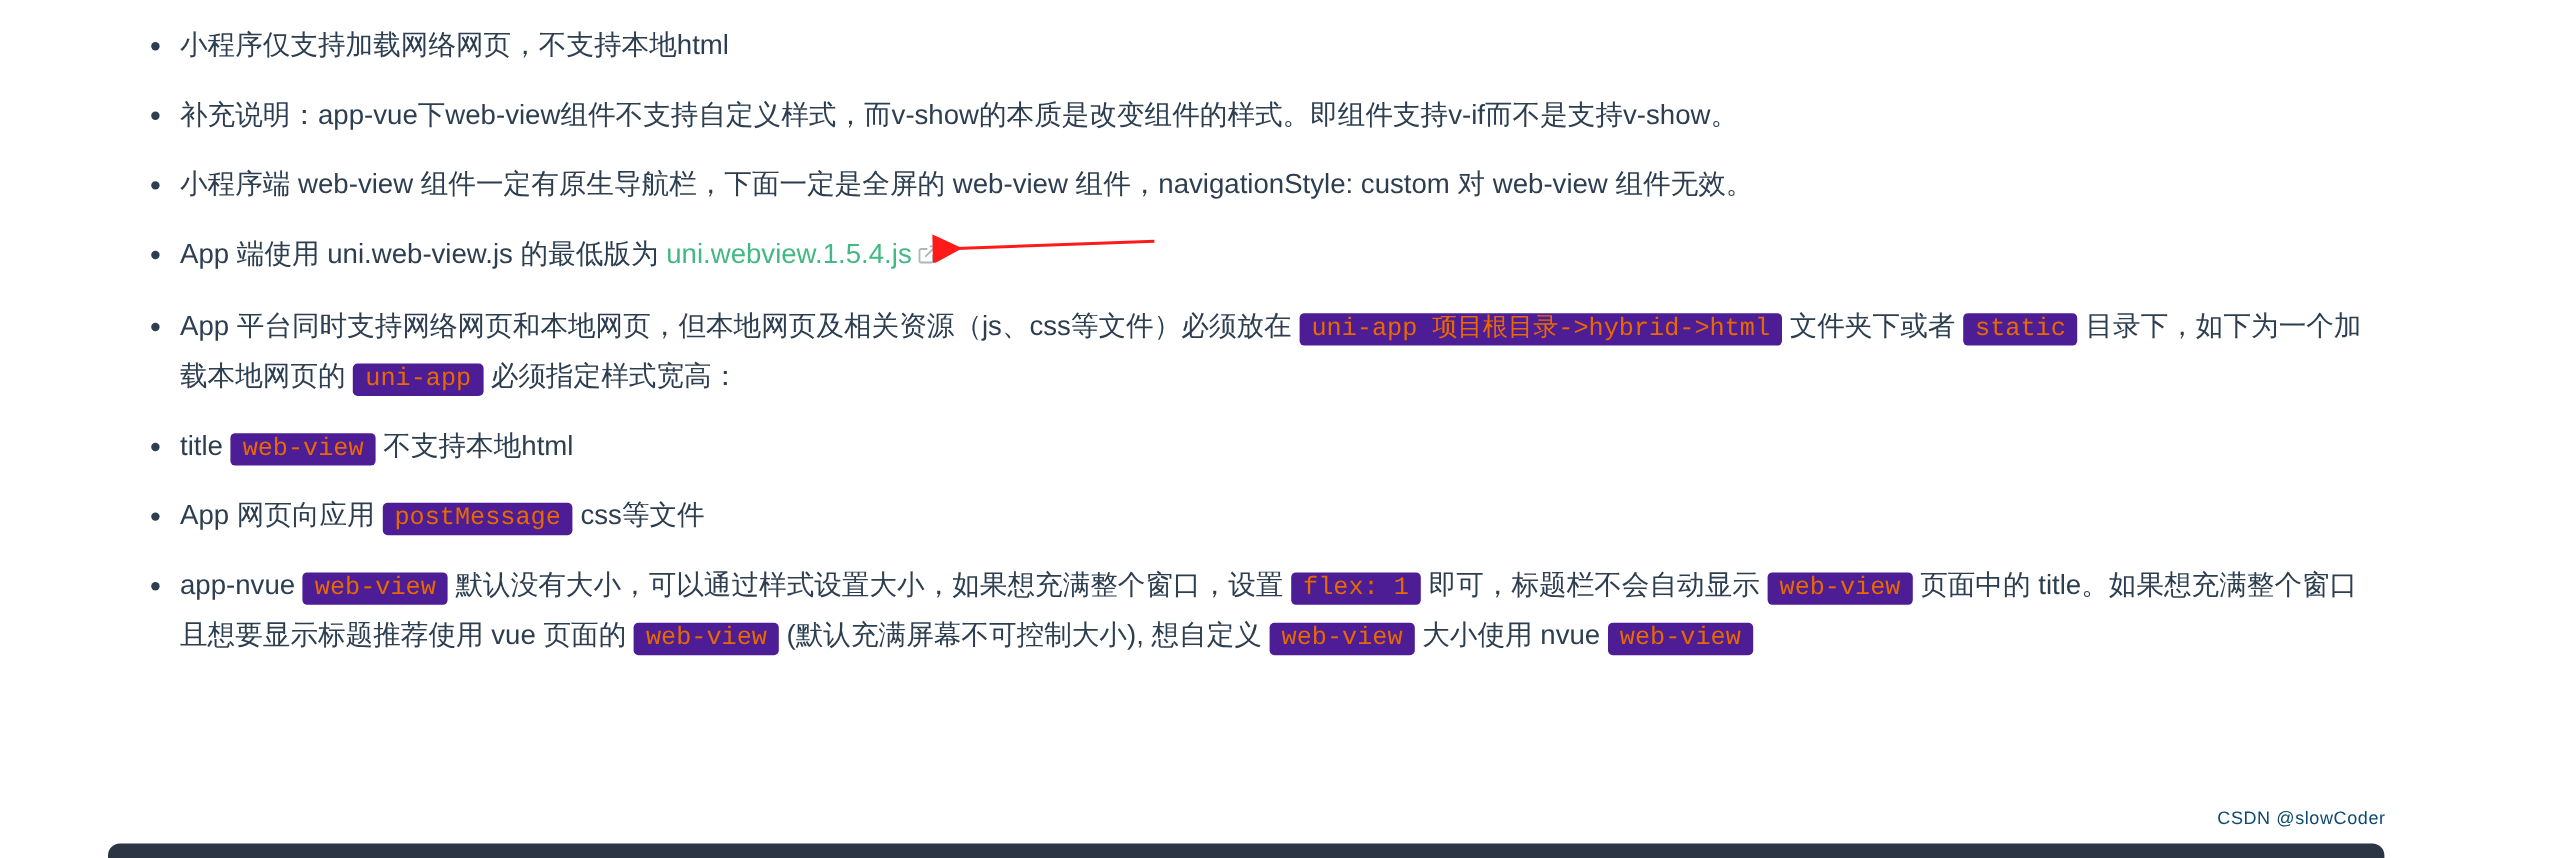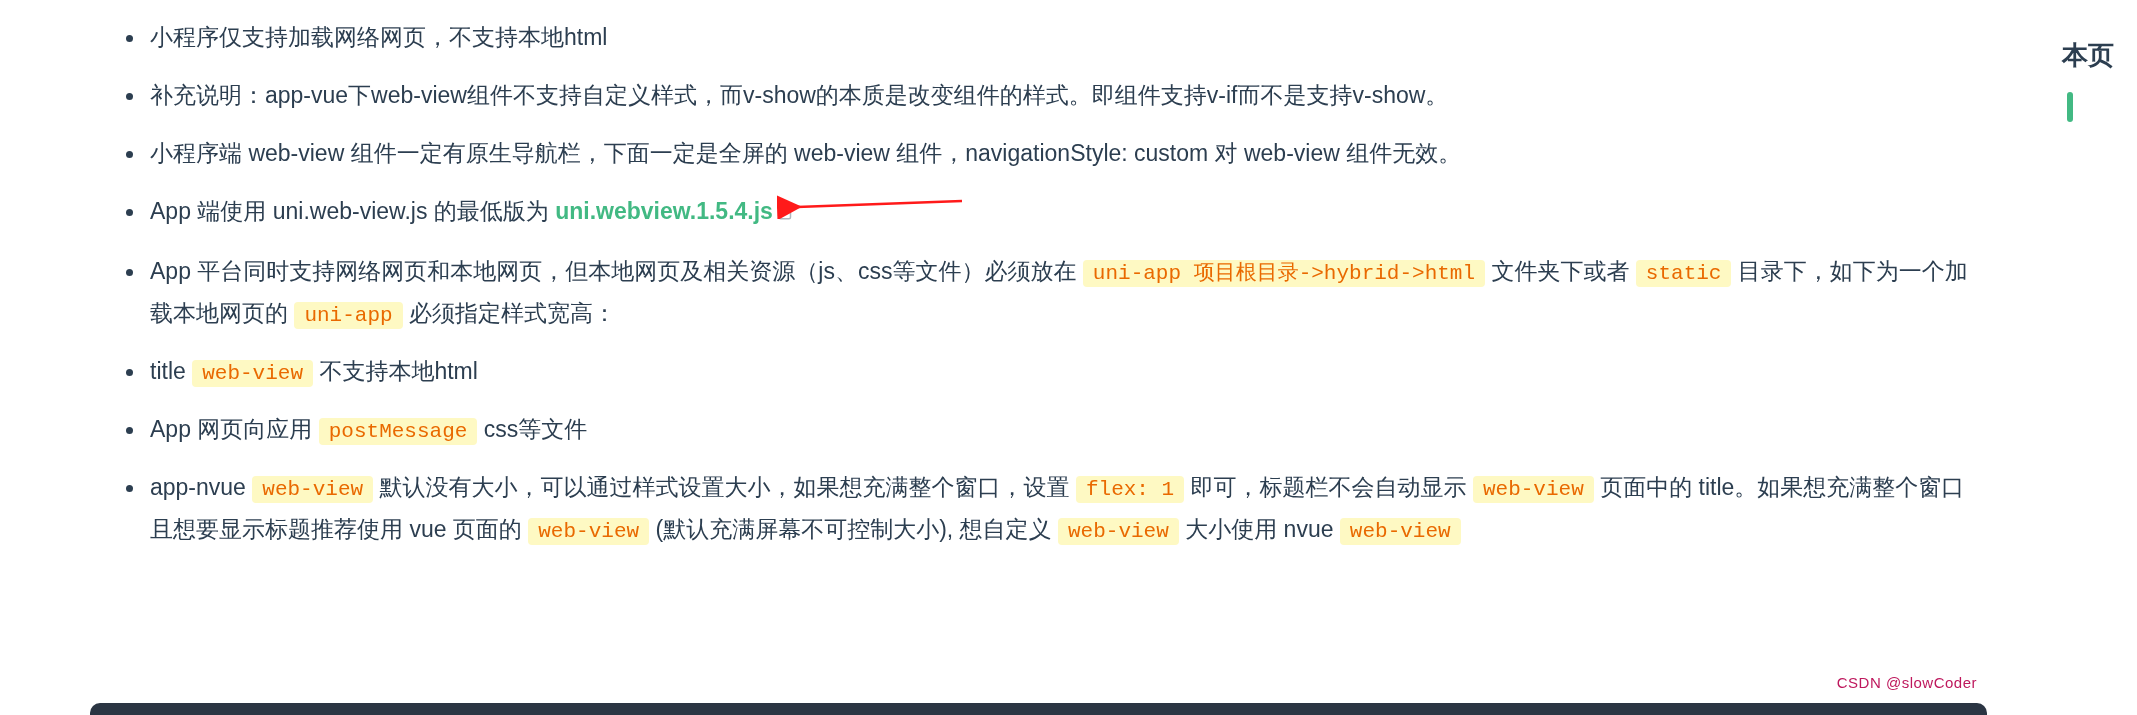--- a/index.html
+++ b/index.html
@@ -41,31 +41,30 @@
     padding-left: 4px;
     margin: 16px;
   }
   ul.notes > li::marker {
     color: #2c3e50;
     font-size: 22px;
   }
   .link {
     color: #42b983;
     text-decoration: none;
-    font-weight: bold;
   }
   .link-icon {
     display: inline-block;
     vertical-align: -2px;
     margin-left: 4px;
     color: #a0aab3;
   }
   code.inline {
     font-family: Consolas, "Courier New", monospace;
-    background: #fef9c3;
+    background: #4c1d95;
     color: #e96900;
     padding: 2px 10px;
     border-radius: 4px;
     font-size: 21px;
     line-height: 1;
   }
   .arrow {
     position: absolute;
     left: 777px;
     top: 189px;
@@ -106,24 +105,24 @@
     right: 150px;
     bottom: -10px;
     height: 22px;
     background: #2b3543;
     border-top-left-radius: 10px;
     border-top-right-radius: 10px;
   }
 
   .watermark {
     position: absolute;
-    right: 160px;
+    right: 149px;
     bottom: 24px;
     font-size: 15px;
-    color: #be185d;
+    color: #0c4a6e;
     letter-spacing: 0.5px;
   }
 </style>
 </head>
 <body>
 
 <div class="page">
 
   <div class="content">
 
@@ -161,21 +160,17 @@
 
   <svg class="arrow" width="190" height="30">
     <defs>
       <marker id="ahead" markerWidth="12" markerHeight="12" refX="2" refY="5" orient="auto">
         <path d="M10,0 L0,5 L10,10 Z" fill="#ff1a1a"></path>
       </marker>
     </defs>
     <line x1="185" y1="12" x2="20" y2="18" stroke="#ff1a1a" stroke-width="2.5" marker-end="url(#ahead)"></line>
   </svg>
 
-  <div class="right-side">
-    <div class="right-heading">本页</div>
-    <div class="right-mark"></div>
-  </div>
 
   <div class="bottom-strip"></div>
 
   <div class="watermark">CSDN @slowCoder</div>
 </div>
 
 </body></html>

